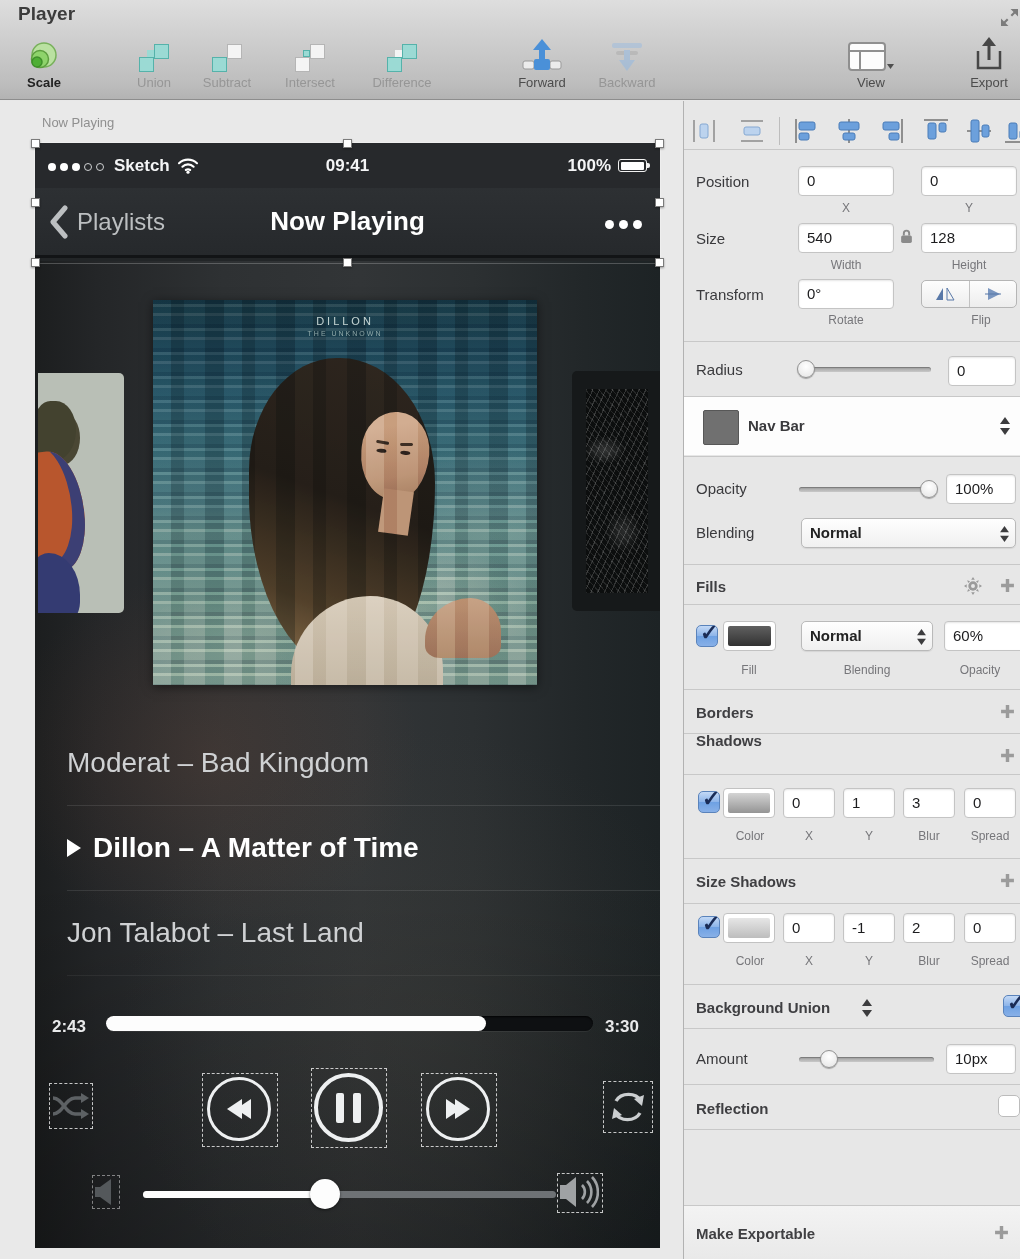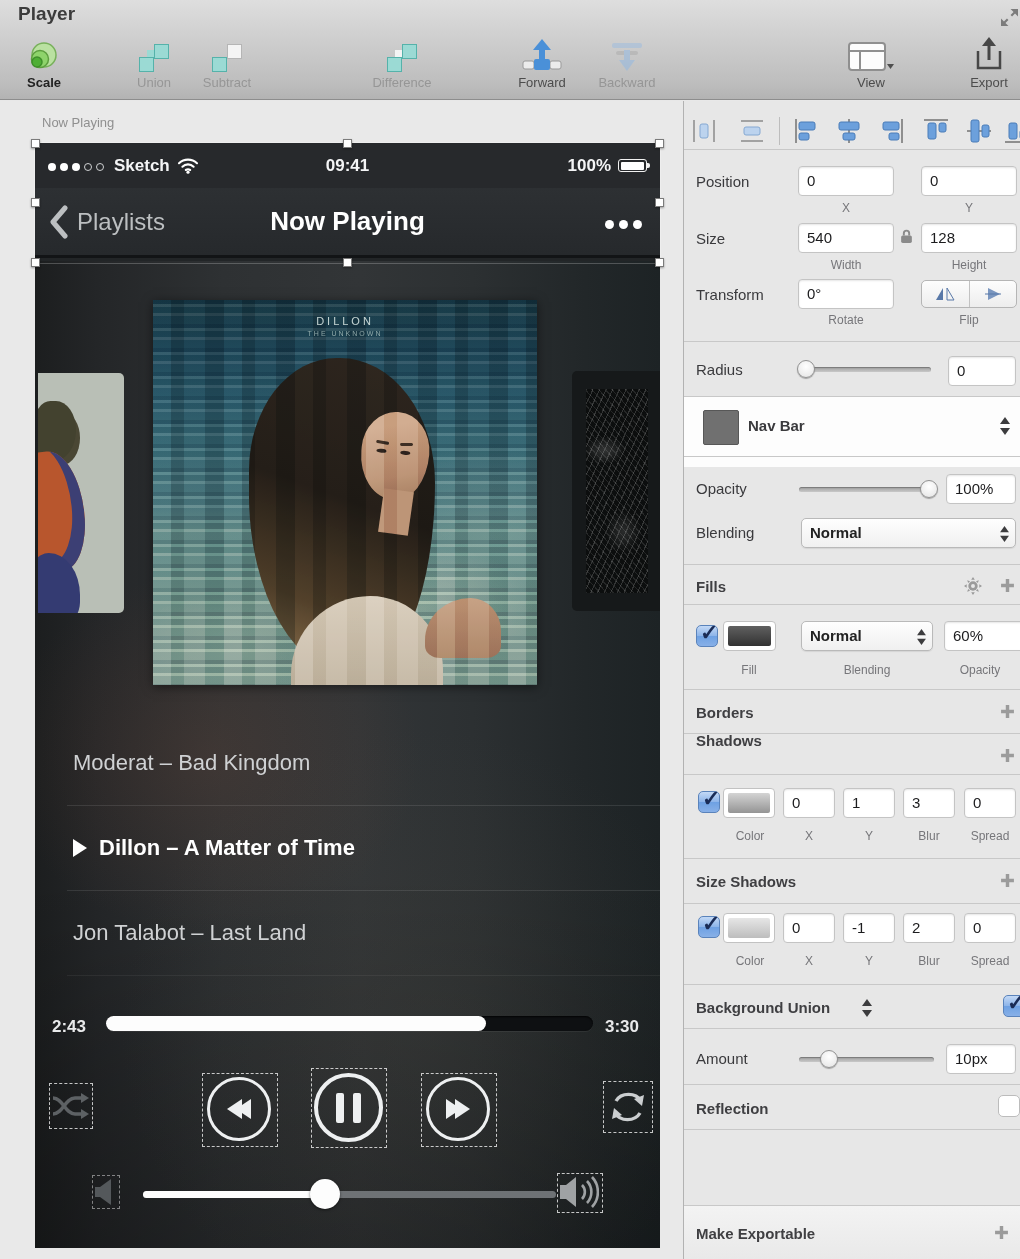--- a/index.html
+++ b/index.html
@@ -102,21 +102,21 @@
     border-radius:50% 50% 46% 54% / 44% 46% 56% 54%; transform:rotate(5deg); }
   .eye { position:absolute; width:10px; height:4px; background:#2a211c; border-radius:50%; }
   .brow { position:absolute; width:13px; height:3px; background:#3a2c22; border-radius:2px; }
   .neck { position:absolute; left:228px; top:190px; width:30px; height:44px; background:#b98e70; transform:rotate(8deg); }
   .tank { position:absolute; left:138px; top:296px; width:152px; height:92px;
     background:linear-gradient(180deg,#d8ccba 0%,#c3b6a2 100%); border-radius:52% 48% 0 0 / 85% 80% 0 0; }
   .shoulder { position:absolute; left:272px; top:298px; width:76px; height:60px;
     background:linear-gradient(180deg,#c49c7e,#aa8164); border-radius:60% 40% 20% 20%/70% 55% 20% 20%; }
 
   
-  .track { position:absolute; left:38px; right:20px; height:28px; font-size:22px; color:#cfd1d3;
+  .track { position:absolute; left:32px; right:20px; height:28px; font-size:28px; color:#cfd1d3;
     display:flex; align-items:center; cursor:pointer; }
   .track.playing { color:#fff; font-weight:bold; }
   .play-tri { width:0; height:0; border:9px solid transparent; border-left:14px solid #fff;
     border-right:0; margin-right:12px; }
   .tdiv { position:absolute; left:32px; width:593px; height:1px; background:rgba(255,255,255,0.10); }
 
   
   .ptime { position:absolute; font-size:17px; font-weight:bold; color:#e9eaeb; }
   #progress { position:absolute; left:71px; top:755px; width:487px; height:15px; border-radius:8px;
     background:#0e1012; box-shadow:inset 0 1px 2px rgba(0,0,0,0.8), 0 1px 0 rgba(255,255,255,0.06); cursor:pointer; }
@@ -222,20 +222,30 @@
   </div>
   <div class="tb-item" style="left:181px">
     <div class="ticon">
       <div class="boolsq">
           <div class="sq teal b"></div>
           <div class="sq white f"></div>
         </div>
     </div>
     <div class="tb-label dim">Subtract</div>
   </div>
+  <div class="tb-item" style="left:264px">
+    <div class="ticon">
+      <div class="boolsq">
+          <div class="sq white b"></div>
+          <div class="sq white f"></div>
+          <div class="ovl" style="background:#9bdad4;border:1px solid #55b2aa"></div>
+        </div>
+    </div>
+    <div class="tb-label dim">Intersect</div>
+  </div>
   <div class="tb-item" style="left:496px">
     <div class="ticon">
       <svg width="40" height="34" viewBox="0 0 40 34">
           <rect x="1" y="23" width="11" height="8" rx="2" fill="#ececec" stroke="#9a9a9a"></rect>
           <rect x="28" y="23" width="11" height="8" rx="2" fill="#ececec" stroke="#9a9a9a"></rect>
           <rect x="12" y="21" width="16" height="11" rx="2" fill="#4a90d8"></rect>
           <rect x="17" y="10" width="6" height="13" fill="#4a90d8"></rect>
           <polygon points="20,1 29,12 11,12" fill="#4a90d8"></polygon>
         </svg>
     </div>
@@ -512,32 +522,32 @@
         </svg>
       </div>
     <div>
         <svg width="18" height="14" viewBox="0 0 18 14">
           <polygon points="2,7 14,1 14,13" fill="#7b97c0" transform="rotate(180 9 7)"></polygon>
           <line x1="1" y1="7" x2="17" y2="7" stroke="#5878a8"></line>
         </svg>
       </div>
   </div>
   <div class="sublabel" style="left:162px;top:212px">Rotate</div>
-  <div class="sublabel" style="left:285px;top:212px">Flip</div>
+  <div class="sublabel" style="left:297px;top:212px">Flip</div>
   <div class="ins-divider" style="top:240px"></div>
 
   <div class="ins-label" style="left:12px;top:260px">Radius</div>
   <div class="slider" style="left:115px;top:258px;width:132px">
     <div class="str"></div>
       <div class="sth" style="left: 5%;"></div>
   </div>
   <div class="field" style="left:264px;top:255px;width:68px">0</div>
   <div class="ins-divider" style="top:295px"></div>
 
-  <div class="style-row" style="top:296px;height:70px">
+  <div class="style-row" style="top:296px;height:58px">
     <div class="abs" style="left:19px;top:13px;width:36px;height:35px;background:#707070;border:1px solid #575757;border-radius:2px"></div>
     <div class="ins-label" style="left:64px;top:20px;font-weight:bold">Nav Bar</div>
     <svg class="stepper" style="left:316px;top:19px" width="10" height="20" viewBox="0 0 10 18">
         <polygon points="5,0 10,7 0,7" fill="#3c3c3e"></polygon>
         <polygon points="5,18 10,11 0,11" fill="#3c3c3e"></polygon>
       </svg>
   </div>
   <div class="ins-divider" style="top:355px"></div>
 
   <div class="ins-label" style="left:12px;top:379px">Opacity</div>

